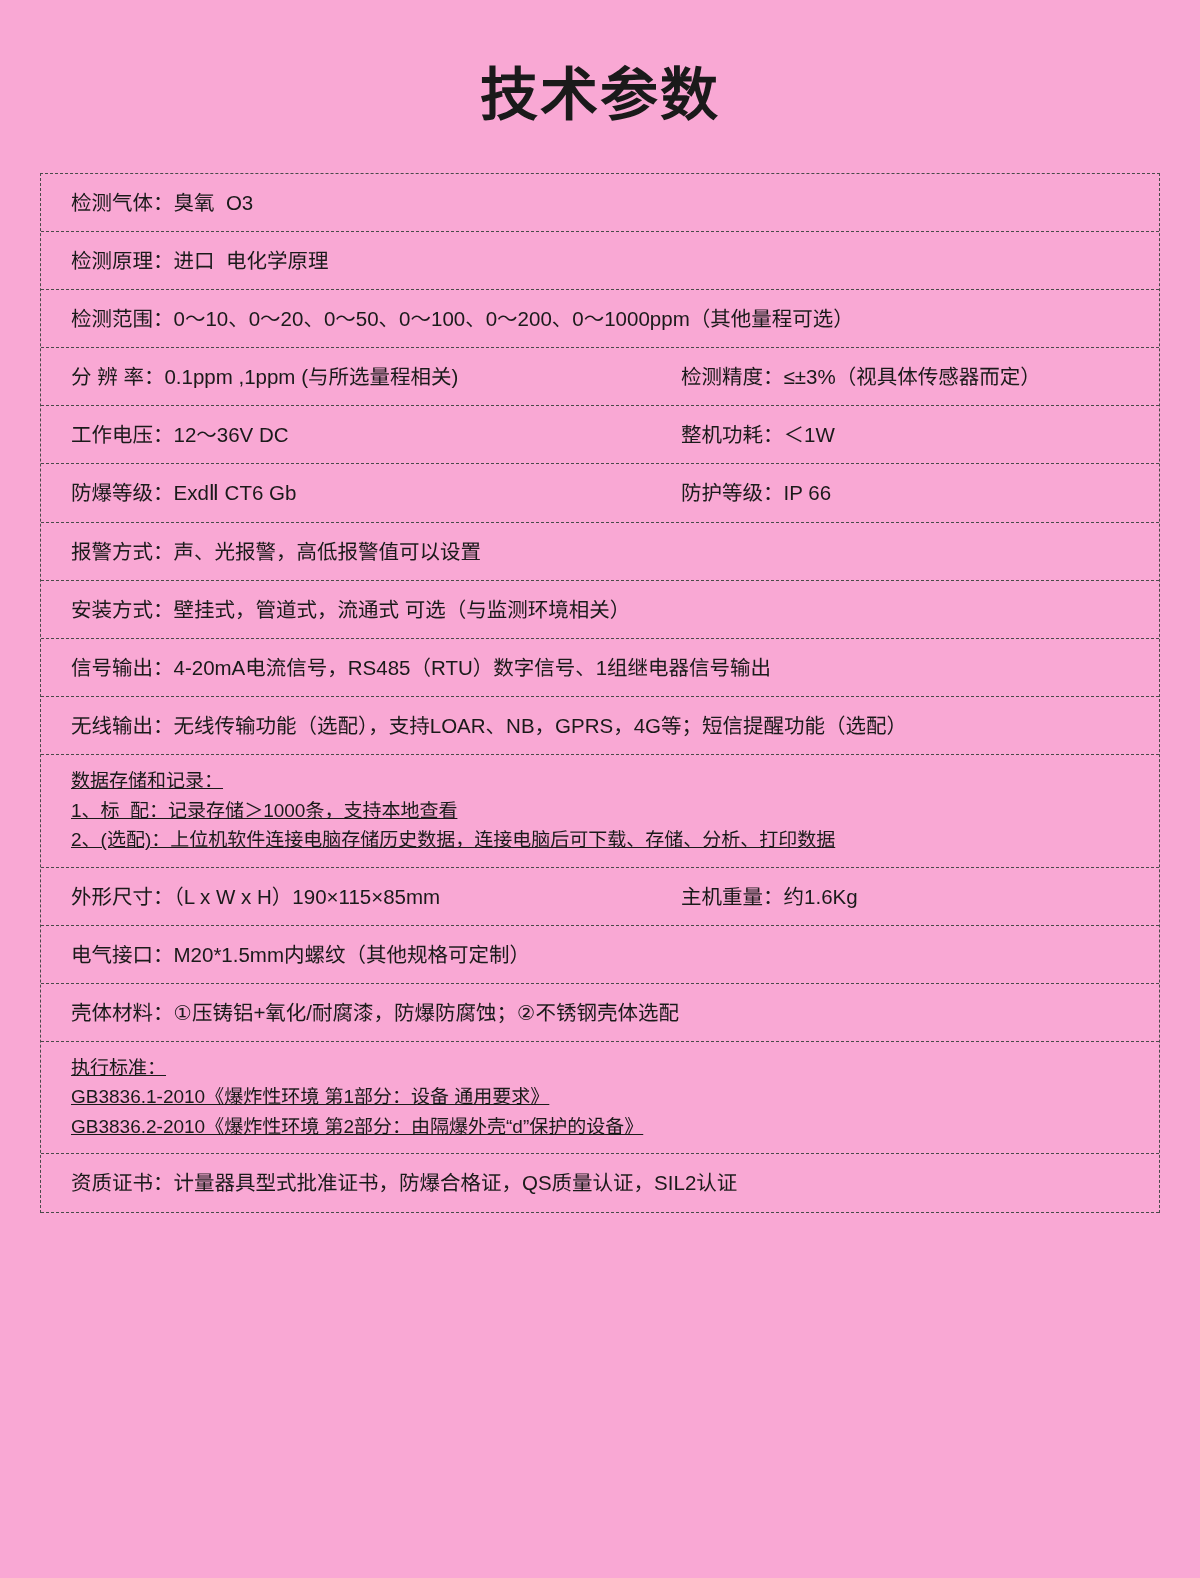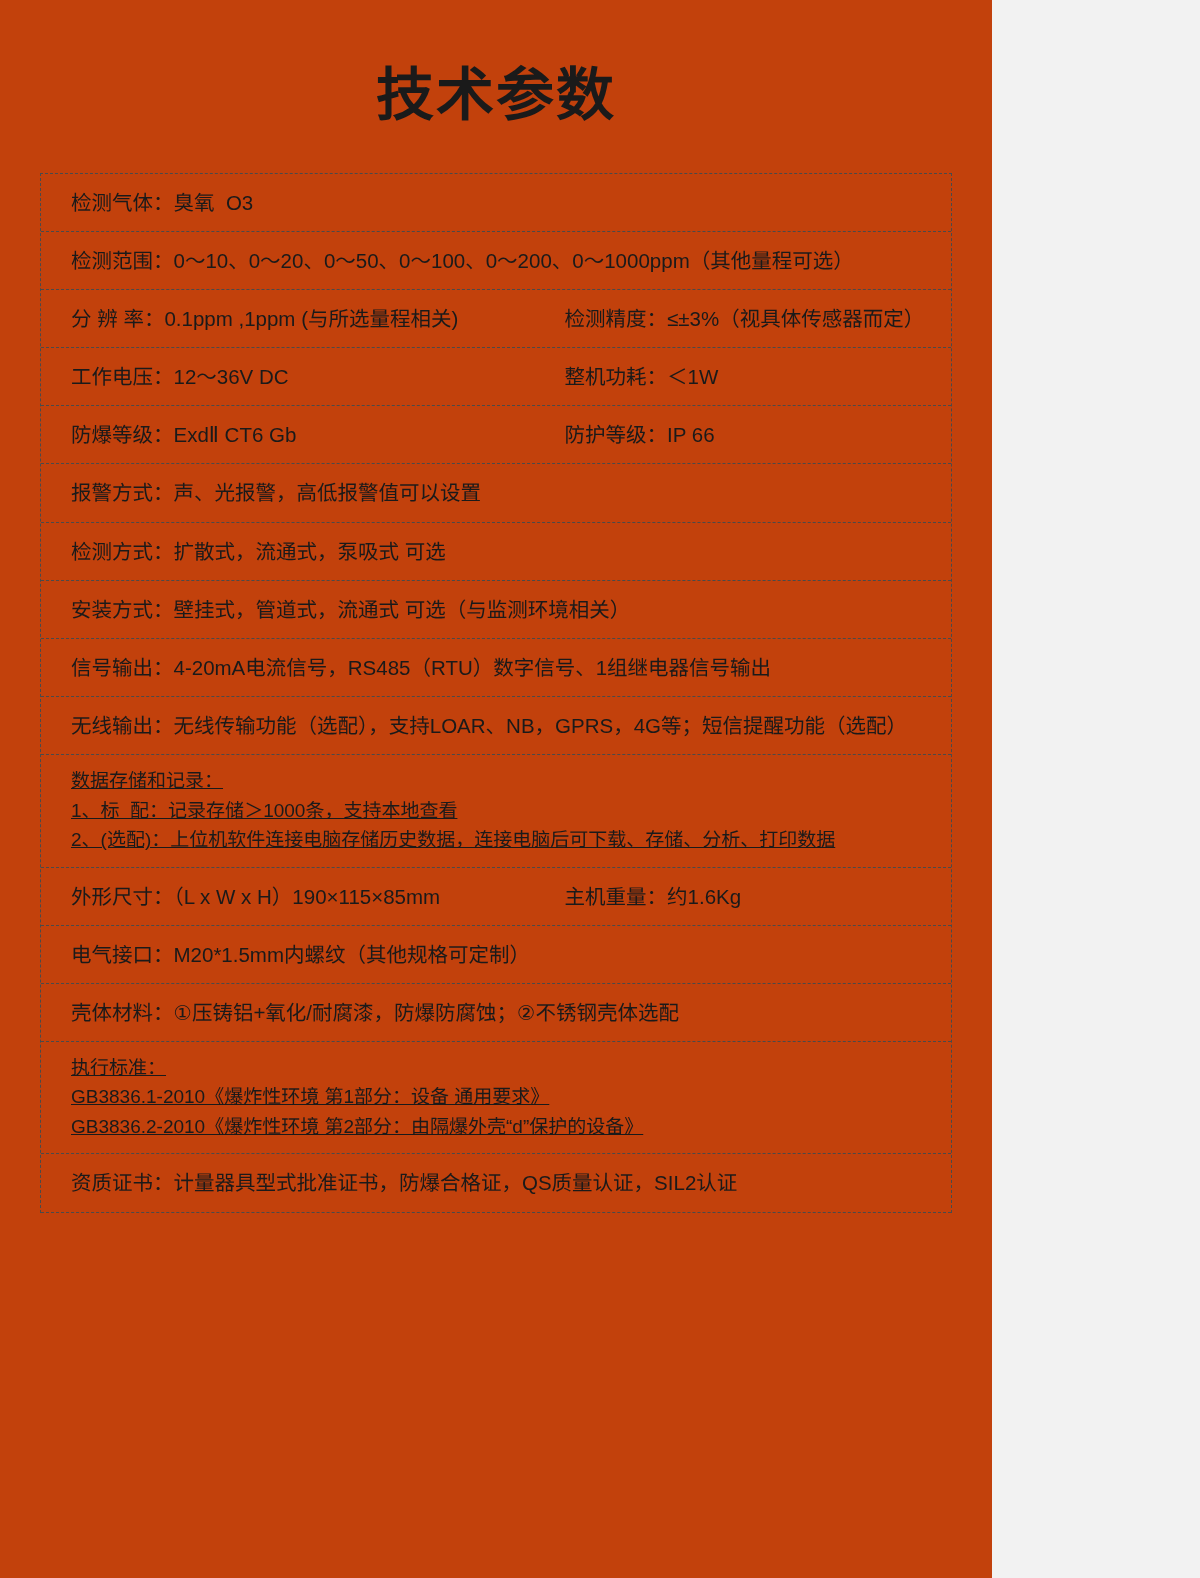--- a/index.html
+++ b/index.html
@@ -8,25 +8,25 @@
     background: #f2f2f2;
   }
   body {
     width: 1200px;
     min-height: 1578px;
     font-family: "Liberation Sans", "DejaVu Sans", sans-serif;
     color: #111;
     -webkit-font-smoothing: antialiased;
   }
   .page {
-    width: 992px;
+    width: 1200px;
     min-height: 1578px;
     box-sizing: border-box;
     padding: 62px 38px 40px 38px;
-    background: #c2410c;
+    background: #f9a8d4;
   }
   .page-title {
     text-align: center;
     font-size: 58px;
     line-height: 1.15;
     font-weight: 700;
     letter-spacing: 2px;
     color: #1a1a1a;
     margin: 0 0 44px 0;
   }
@@ -78,39 +78,39 @@
 </head>
 <body>
 
 <div class="page">
   <h1 class="page-title">技术参数</h1>
   <div class="spec-table" id="spec-table">
       <div class="spec-row">
         <div class="cell full">检测气体：臭氧  O3</div>
       </div>
       <div class="spec-row">
+        <div class="cell full">检测原理：进口  电化学原理</div>
+      </div>
+      <div class="spec-row">
         <div class="cell full">检测范围：0～10、0～20、0～50、0～100、0～200、0～1000ppm（其他量程可选）</div>
       </div>
       <div class="spec-row">
         <div class="cell left">分 辨 率：0.1ppm ,1ppm (与所选量程相关)</div>
         <div class="cell right">检测精度：≤±3%（视具体传感器而定）</div>
       </div>
       <div class="spec-row">
         <div class="cell left">工作电压：12～36V DC</div>
         <div class="cell right">整机功耗：＜1W</div>
       </div>
       <div class="spec-row">
         <div class="cell left">防爆等级：ExdⅡ CT6 Gb</div>
         <div class="cell right">防护等级：IP 66</div>
       </div>
       <div class="spec-row">
         <div class="cell full">报警方式：声、光报警，高低报警值可以设置</div>
-      </div>
-      <div class="spec-row">
-        <div class="cell full">检测方式：扩散式，流通式，泵吸式 可选</div>
       </div>
       <div class="spec-row">
         <div class="cell full">安装方式：壁挂式，管道式，流通式 可选（与监测环境相关）</div>
       </div>
       <div class="spec-row">
         <div class="cell full">信号输出：4-20mA电流信号，RS485（RTU）数字信号、1组继电器信号输出</div>
       </div>
       <div class="spec-row">
         <div class="cell full">无线输出：无线传输功能（选配），支持LOAR、NB，GPRS，4G等；短信提醒功能（选配）</div>
       </div>

